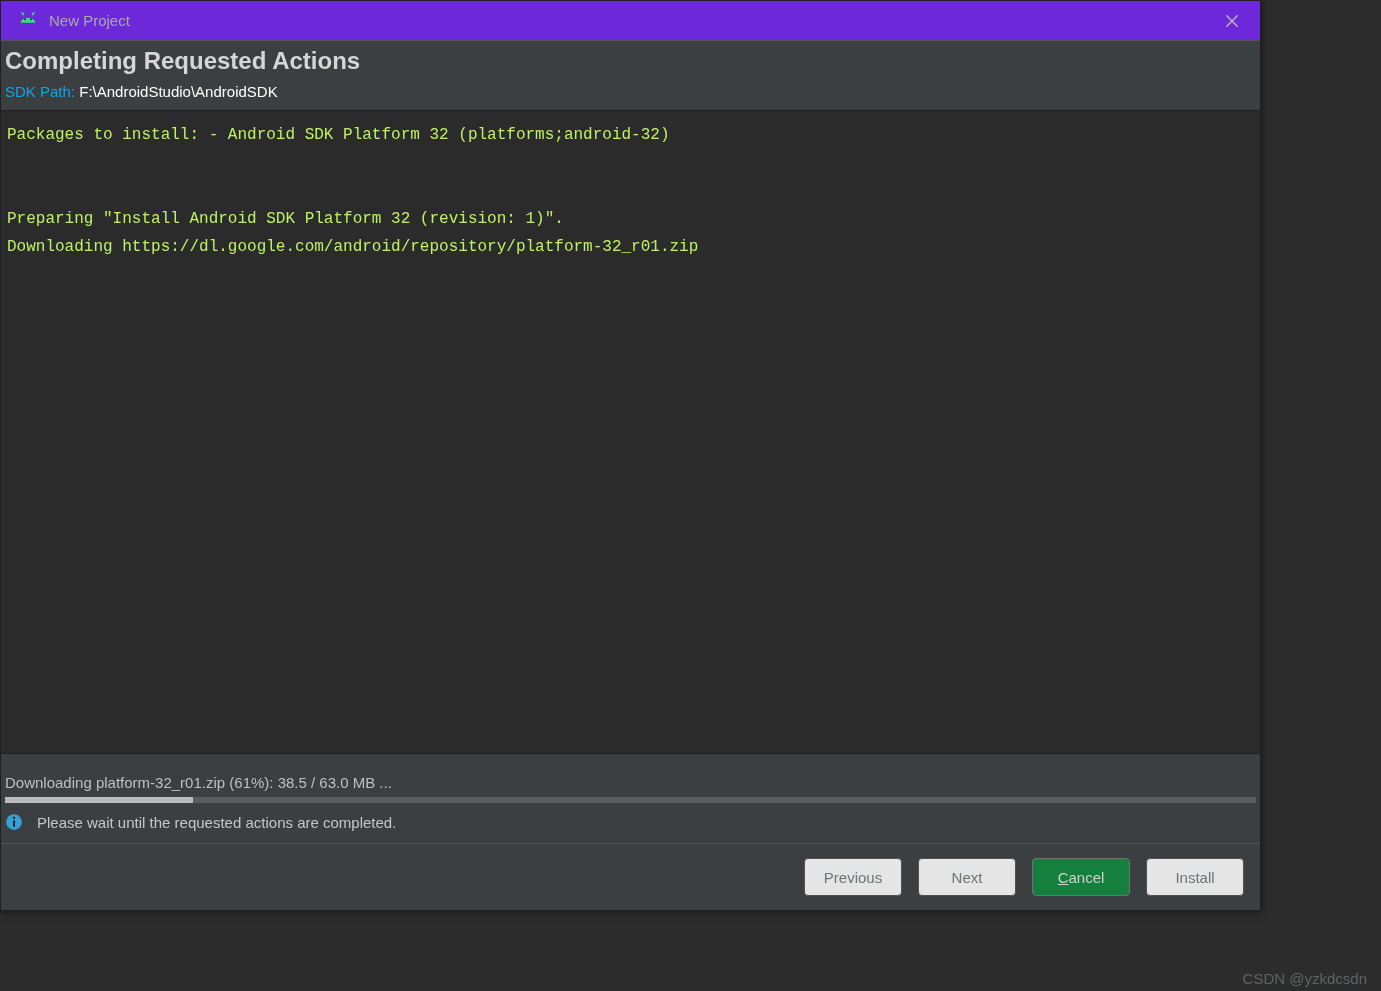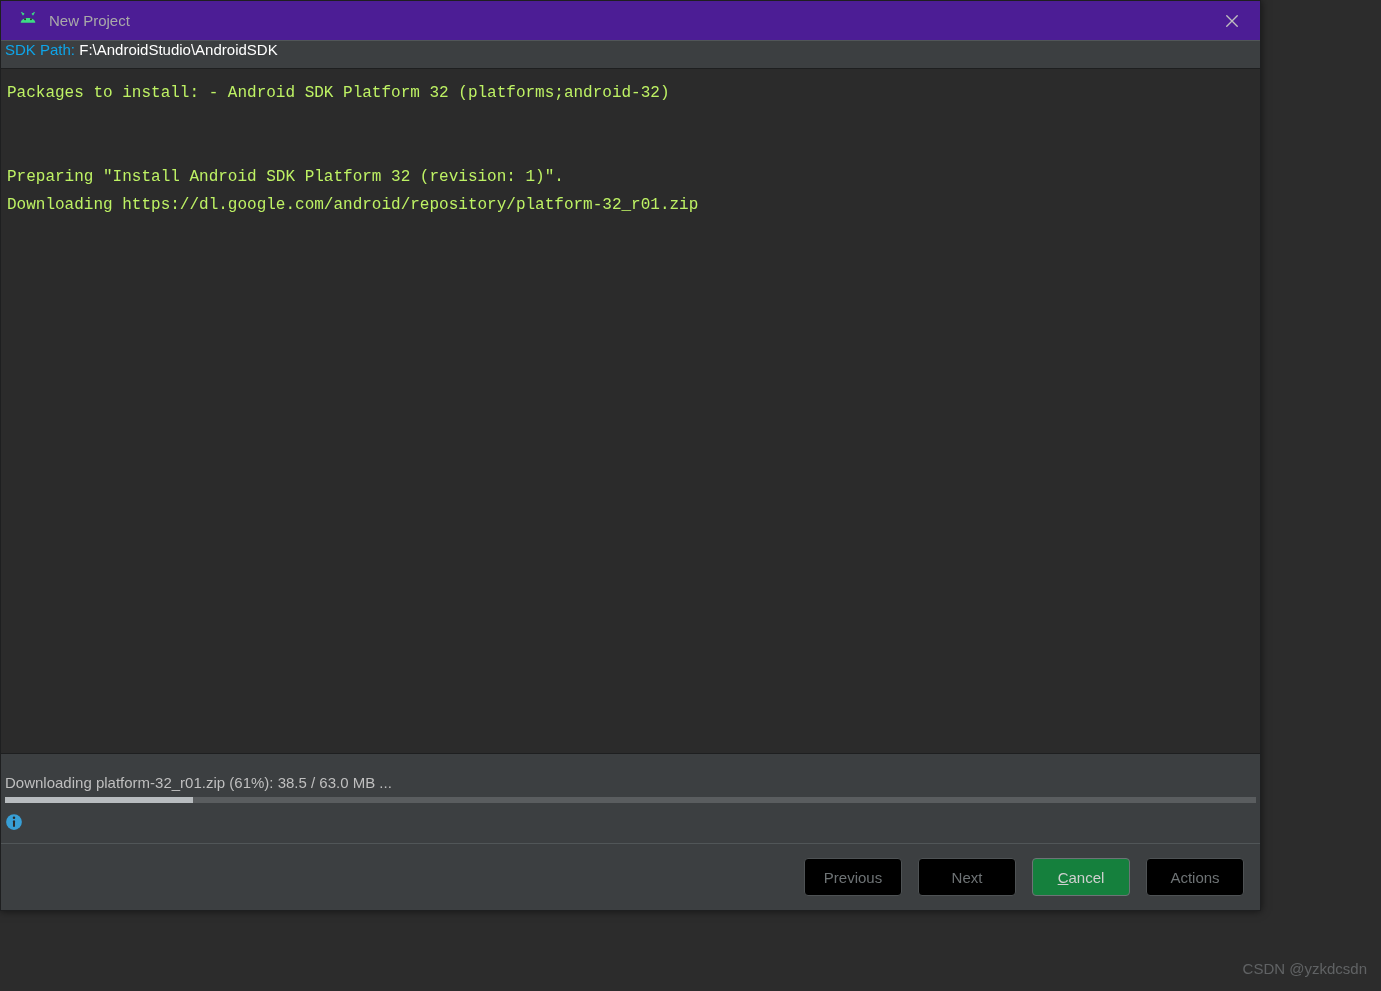--- a/index.html
+++ b/index.html
@@ -21,21 +21,21 @@
     box-shadow: 0 0 8px rgba(0,0,0,0.6);
     display: flex;
     flex-direction: column;
   }
   .titlebar {
     height: 40px;
     display: flex;
     align-items: center;
     padding: 0 8px 0 16px;
     border-bottom: 1px solid #515658;
-    background: #4c1d95;
+    background: #6d28d9;
   }
   .titlebar .app-icon {
     width: 22px; height: 22px;
     margin-right: 10px;
     flex-shrink: 0;
   }
   .titlebar .title {
     color: #a9a9a9;
     font-size: 15px;
     flex: 1;
@@ -128,33 +128,33 @@
     height: 38px;
     background: #15803d;
     border: 1px solid #5e6366;
     border-radius: 4px;
     color: #d0d0d0;
     font-size: 15px;
     cursor: pointer;
   }
   button.wiz.disabled {
     color: #6e7375;
-    background: #000000;
+    background: #e5e5e5;
     border-color:#4e5254;
     cursor: default;
   }
   button.wiz.primary {
     border-color:#6d7376;
   }
   .mnemonic { text-decoration: underline; }
 
   .watermark {
     position:absolute;
     right: 14px;
-    bottom: 14px;
+    bottom: 4px;
     font-size: 15px;
     color: #8b8f92;
     opacity: .55;
     font-family: Arial, sans-serif;
   }
 </style>
 </head>
 <body>
 
 <div class="window">
@@ -174,20 +174,21 @@
       </svg>
     </span>
     <span class="title">New Project</span>
     <div class="close" title="Close">
       <svg viewBox="0 0 16 16" width="14" height="14">
         <path d="M2 2 L14 14 M14 2 L2 14" stroke="#bfbfbf" stroke-width="1.6" stroke-linecap="round"></path>
       </svg>
     </div>
   </div>
 
+  <div class="heading">Completing Requested Actions</div>
 
   <div class="sdkpath">
     <span class="label">SDK Path:</span>
     <span class="value">F:\AndroidStudio\AndroidSDK</span>
   </div>
 
   <div class="log-area"><span>Packages to install: - Android SDK Platform 32 (platforms;android-32)</span>
 <span></span>
 <span></span>
 <span>Preparing "Install Android SDK Platform 32 (revision: 1)".</span>
@@ -201,24 +202,25 @@
   </div>
 
   <div class="info-row">
     <span class="info-icon">
       <svg viewBox="0 0 16 16" width="18" height="18">
         <circle cx="8" cy="8" r="7" fill="#389fd6"></circle>
         <rect x="7.1" y="6.5" width="1.8" height="6" rx="0.9" fill="#2b2b2b"></rect>
         <circle cx="8" cy="4.3" r="1.1" fill="#2b2b2b"></circle>
       </svg>
     </span>
+    <span>Please wait until the requested actions are completed.</span>
   </div>
 
   <div class="footer">
     <button class="wiz disabled">Previous</button>
     <button class="wiz disabled">Next</button>
     <button class="wiz primary"><span></span><span class="mnemonic">C</span><span>ancel</span></button>
-    <button class="wiz disabled">Actions</button>
+    <button class="wiz disabled">Install</button>
   </div>
 
 </div>
 
 <div class="watermark">CSDN @yzkdcsdn</div>
 
 </body></html>

